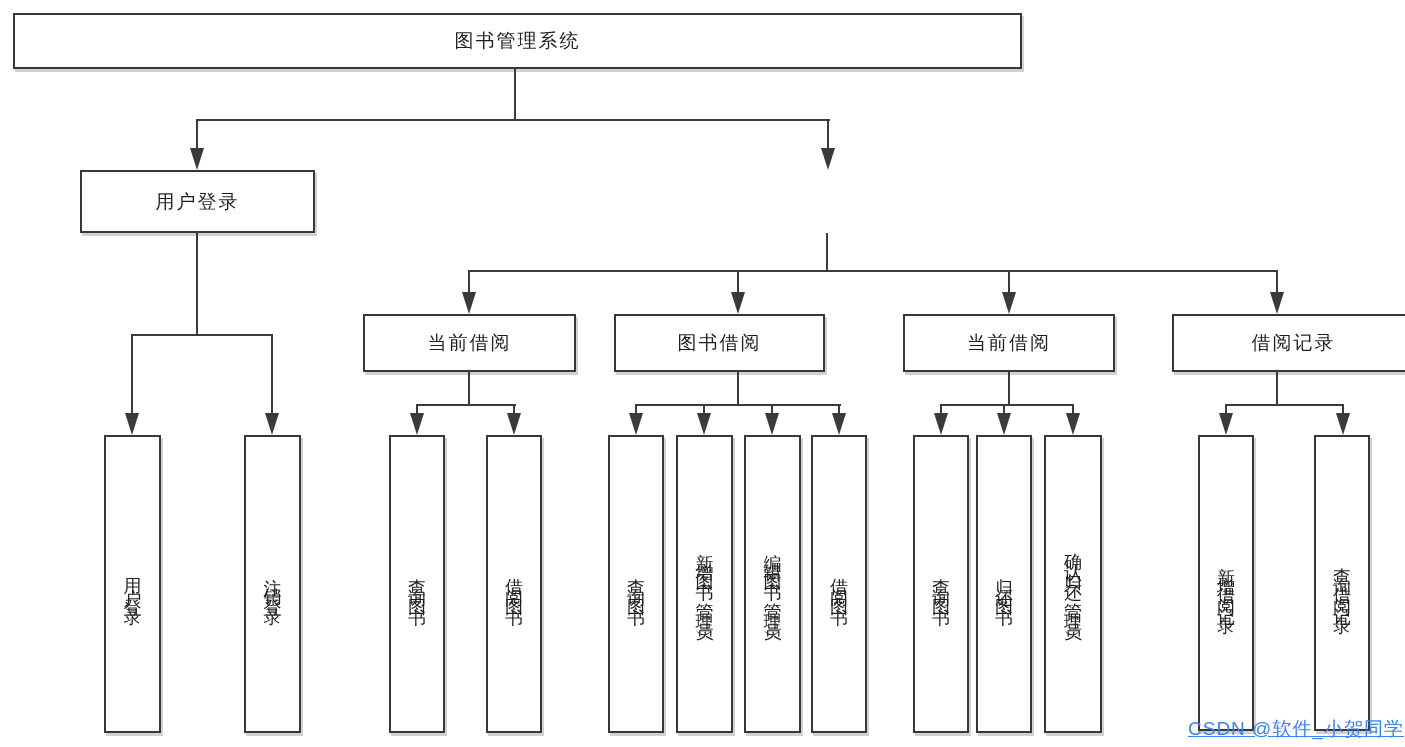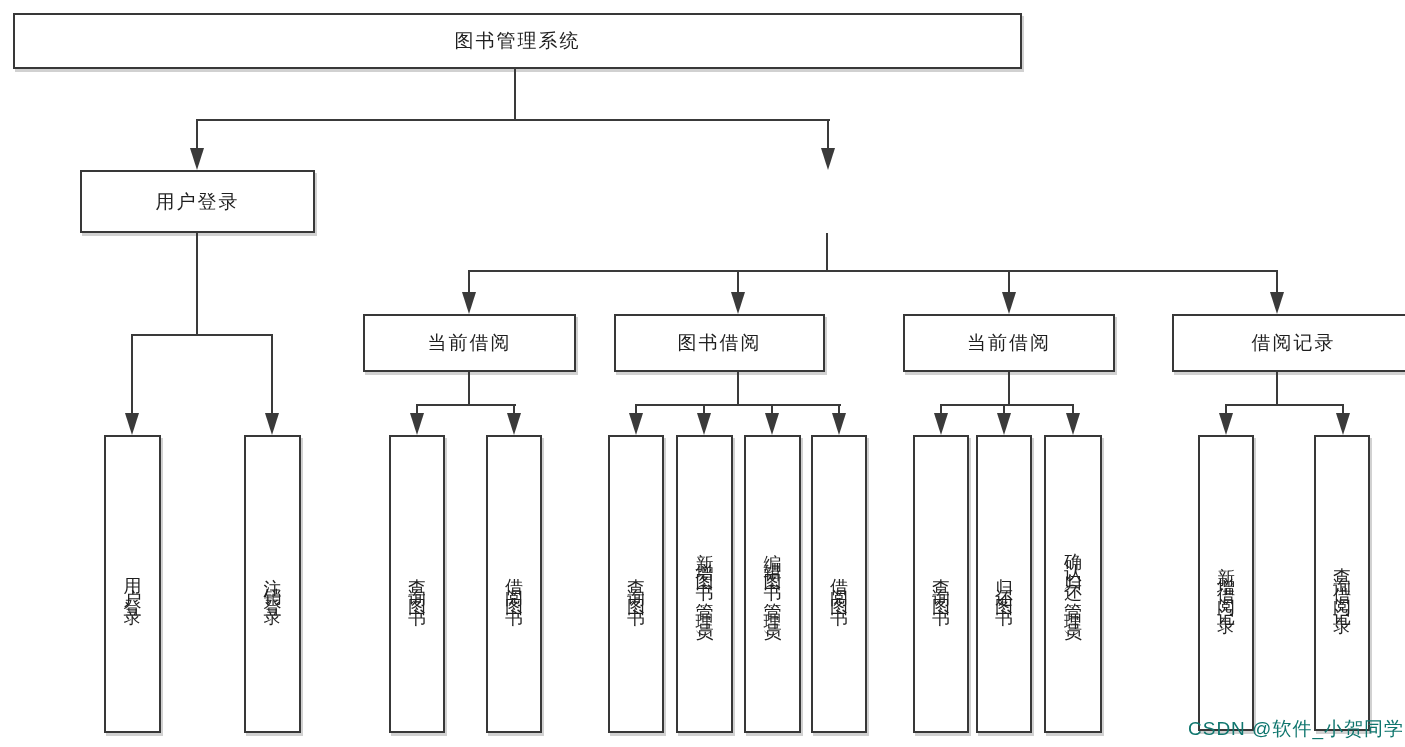--- a/index.html
+++ b/index.html
@@ -17,22 +17,22 @@
     writing-mode:vertical-rl;text-orientation:mixed;
     font-size:18px;letter-spacing:10px;line-height:1;white-space:nowrap;
   }
   .ln{position:absolute;background:#3a3a3a;}
   .arw{
     position:absolute;width:0;height:0;
     border-left:7px solid transparent;border-right:7px solid transparent;
     border-top:22px solid #3a3a3a;
   }
   .watermark{
-    position:absolute;font-size:19px;color:#0f766e;letter-spacing:1px;
-    white-space:nowrap;z-index:10;
+    position:absolute;font-size:19px;color:#3b82f6;letter-spacing:1px;
+    white-space:nowrap;z-index:10;text-decoration:underline;
   }
 </style>
 </head>
 <body>
 
 <div id="canvas">
 
   <div class="box h" style="left:13px;top:13px;width:1009px;height:56px">
     <span>图书管理系统</span>
   </div>

